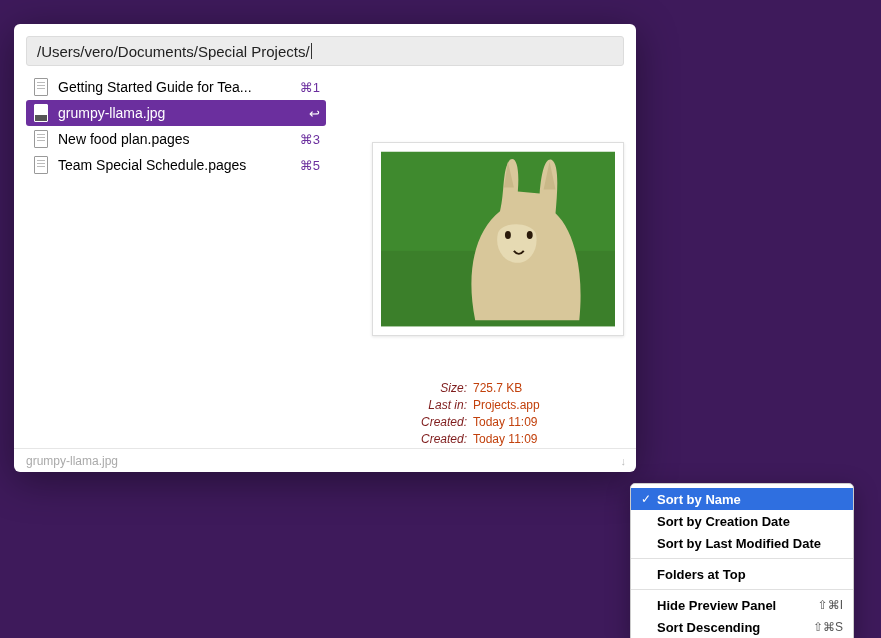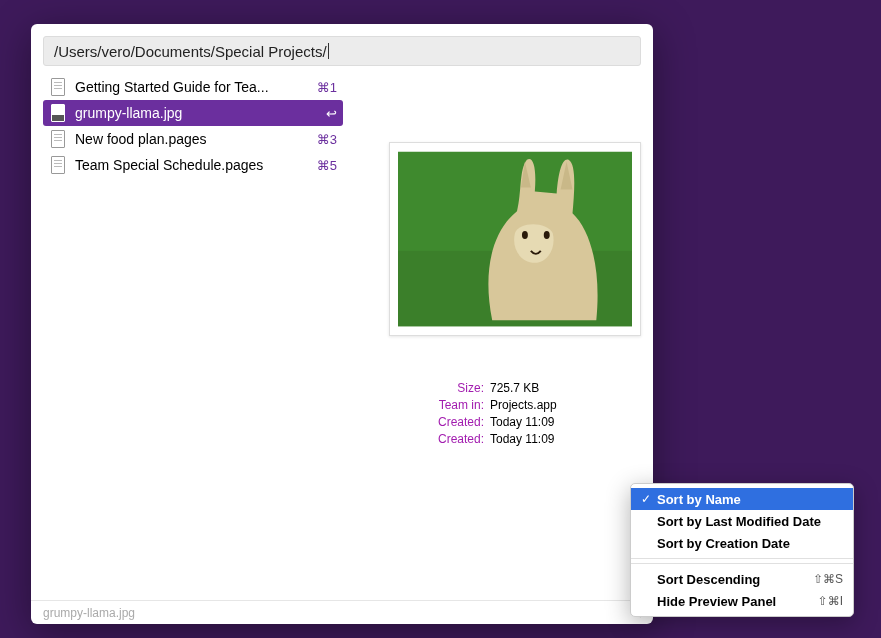--- a/index.html
+++ b/index.html
@@ -7,24 +7,24 @@
       width: 881px;
       height: 638px;
       background: #3e1a5b;
       font-family: -apple-system, "Helvetica Neue", Arial, sans-serif;
       font-size: 13px;
       position: relative;
       overflow: hidden;
     }
     .panel {
       position: absolute;
-      left: 31px;
+      left: 14px;
       top: 24px;
       width: 622px;
-      height: 600px;
+      height: 448px;
       background: #fff;
       border-radius: 6px;
       box-shadow: 0 8px 40px rgba(0,0,0,0.4);
       display: flex;
       flex-direction: column;
     }
     .path-input {
       margin: 12px 12px 8px 12px;
       height: 30px;
       background: #ececec;
@@ -147,22 +147,22 @@
       box-shadow: 0 1px 3px rgba(0,0,0,0.1);
     }
     .preview-thumb svg { width: 100%; height: 100%; display: block; }
     .meta {
       margin-top: 44px;
       width: 252px;
       font-size: 12px;
       color: #333;
     }
     .meta-row { display: flex; gap: 6px; line-height: 17px; }
-    .meta-label { width: 95px; text-align: right; color: #a21caf; }
-    .meta-value { flex: 1; color: #000000; }
+    .meta-label { width: 95px; text-align: right; color: #7f1d1d; font-style: italic; }
+    .meta-value { flex: 1; color: #c2410c; }
     .footer {
       height: 24px;
       border-top: 1px solid #e6e6e6;
       display: flex;
       align-items: center;
       padding: 0 12px;
       color: #aaa;
       font-size: 12px;
       position: relative;
     }
@@ -268,21 +268,21 @@
           <path d="M124 36 L128 10 L134 36 Z" fill="#c9b888"></path>
           <path d="M164 38 L170 10 L176 38 Z" fill="#c9b888"></path>
         </svg>
       </div>
       <div class="meta">
         <div class="meta-row">
           <span class="meta-label">Size:</span>
           <span class="meta-value">725.7 KB</span>
         </div>
         <div class="meta-row">
-          <span class="meta-label">Team in:</span>
+          <span class="meta-label">Last in:</span>
           <span class="meta-value">Projects.app</span>
         </div>
         <div class="meta-row">
           <span class="meta-label">Created:</span>
           <span class="meta-value">Today 11:09</span>
         </div>
         <div class="meta-row">
           <span class="meta-label">Created:</span>
           <span class="meta-value">Today 11:09</span>
         </div>
@@ -298,31 +298,35 @@
   </div>
 </div>
 
 <div class="menu">
   <div class="menu-item selected">
     <span class="menu-check">✓</span>
     <span class="menu-label">Sort by Name</span>
   </div>
   <div class="menu-item">
     <span class="menu-check"></span>
+    <span class="menu-label">Sort by Creation Date</span>
+  </div>
+  <div class="menu-item">
+    <span class="menu-check"></span>
     <span class="menu-label">Sort by Last Modified Date</span>
   </div>
-  <div class="menu-item">
-    <span class="menu-check"></span>
-    <span class="menu-label">Sort by Creation Date</span>
-  </div>
   <div class="menu-sep"></div>
+  <div class="menu-item">
+    <span class="menu-check"></span>
+    <span class="menu-label">Folders at Top</span>
+  </div>
   <div class="menu-sep"></div>
+  <div class="menu-item">
+    <span class="menu-check"></span>
+    <span class="menu-label">Hide Preview Panel</span>
+    <span class="menu-shortcut">⇧⌘I</span>
+  </div>
   <div class="menu-item">
     <span class="menu-check"></span>
     <span class="menu-label">Sort Descending</span>
     <span class="menu-shortcut">⇧⌘S</span>
   </div>
-  <div class="menu-item">
-    <span class="menu-check"></span>
-    <span class="menu-label">Hide Preview Panel</span>
-    <span class="menu-shortcut">⇧⌘I</span>
-  </div>
 </div>
 
 </body></html>

